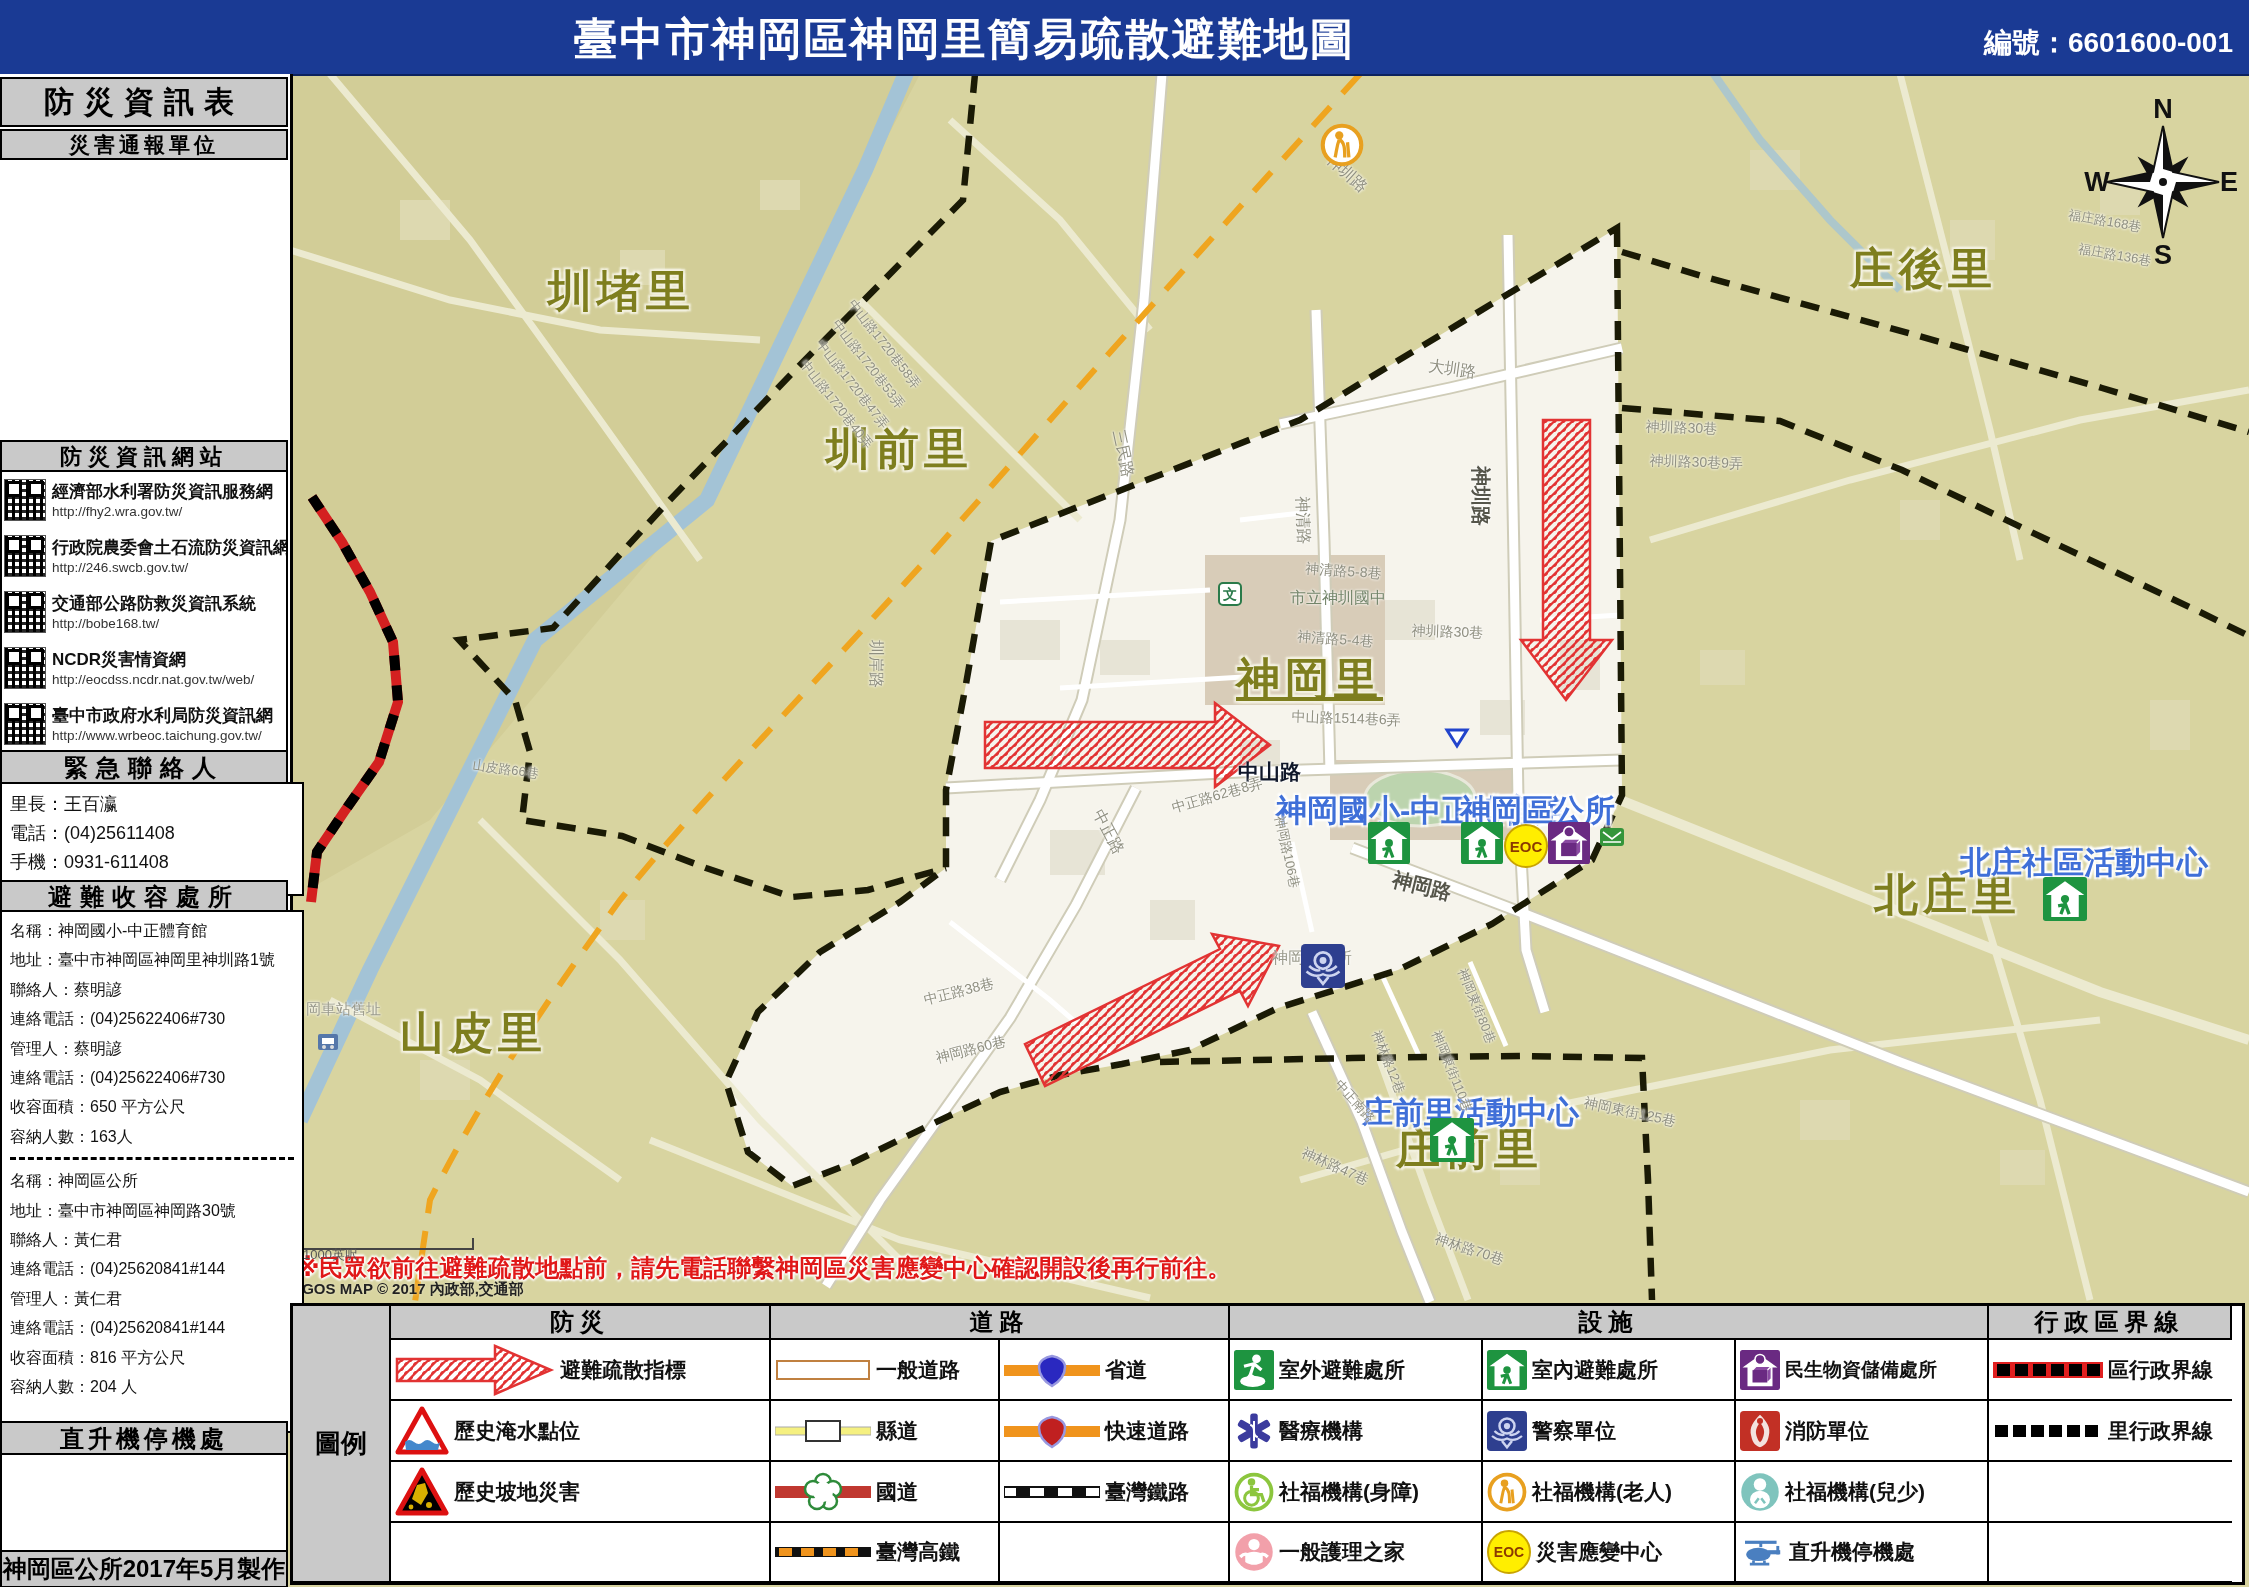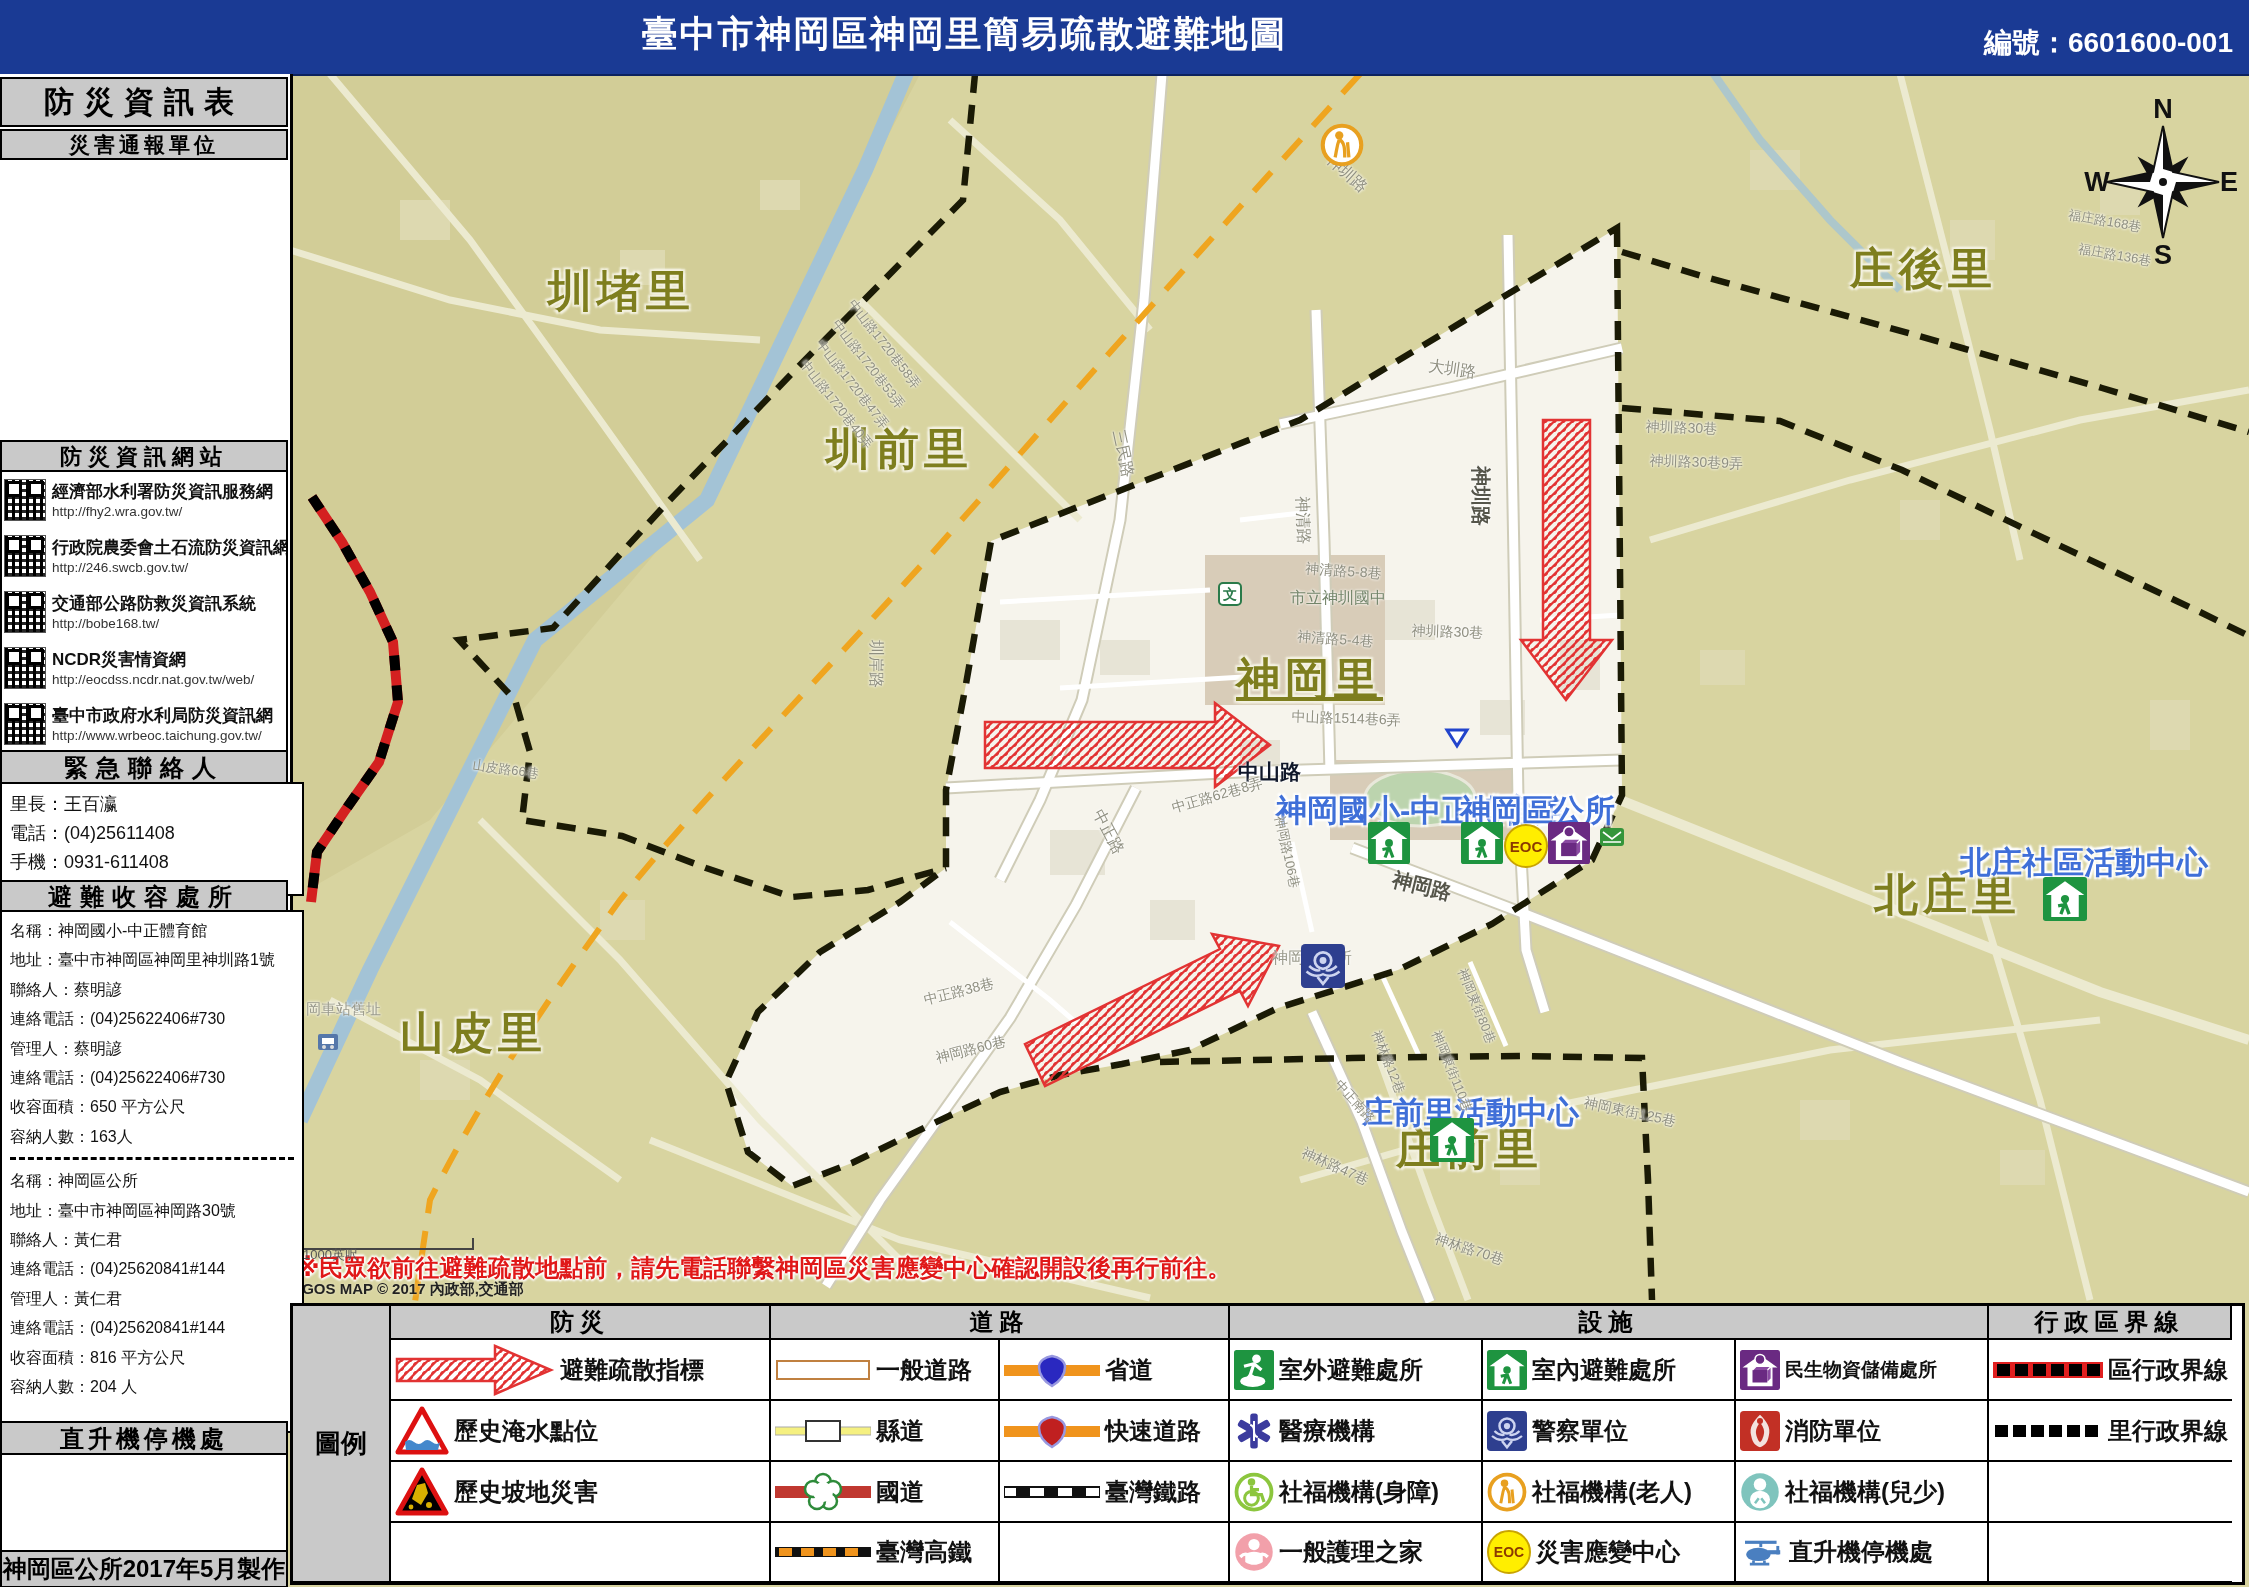--- a/index.html
+++ b/index.html
@@ -2,21 +2,21 @@
 <html><head>
 <meta charset="utf-8">
 <style>
   html,body{margin:0;padding:0;background:#888;}
   .page{position:relative;width:2249px;height:1587px;overflow:hidden;background:#d8d4a0;
         font-family:"Liberation Sans","DejaVu Sans",sans-serif;}
   
   .hdr{position:absolute;left:0;top:0;width:2249px;height:74px;background:#1a3a94;z-index:8;
        border-bottom:2px solid #0c225e;}
   .hdr-title{position:absolute;left:0;right:320px;top:10px;text-align:center;color:#fff;
-       font-size:36px;font-weight:bold;letter-spacing:2px;}
+       font-size:44px;font-weight:bold;letter-spacing:2px;}
   .hdr-code{position:absolute;right:16px;top:24px;color:#fff;font-size:28px;font-weight:bold;}
   
   .sidebar{position:absolute;left:0;top:74px;width:290px;height:1063px;background:#fff;
        border-right:3px solid #000;z-index:9;}
   .sbar{position:absolute;left:0;width:284px;background:#c9c9c9;border:2px solid #000;
        text-align:center;font-weight:bold;display:flex;align-items:center;justify-content:center;}
   .sbox{position:absolute;left:0;width:284px;background:#fff;border:2px solid #000;overflow:hidden;}
   .info-line{font-size:17.5px;line-height:31.4px;color:#111;white-space:nowrap;}
   .c-line{font-size:18px;line-height:29px;color:#111;}
   .sh-line{font-size:16px;line-height:29.4px;color:#111;white-space:nowrap;}
@@ -58,21 +58,21 @@
   .compass text{font-size:27px;font-weight:bold;fill:#111;}
   
   .legend{position:absolute;left:290px;top:1303px;width:1955px;height:282px;z-index:9;background:#fff;
       border:3px solid #000;box-sizing:border-box;display:grid;
       grid-template-columns:98px 380px 229px 230px 253px 253px 253px 243px;
       grid-template-rows:34px 61px 61px 61px 60px;}
   .lcell{border-right:2px solid #000;border-bottom:2px solid #000;display:flex;align-items:center;
       padding:0 4px;box-sizing:border-box;background:#fff;overflow:hidden;}
   .lhead{background:#c9c9c9;justify-content:center;font-size:24px;font-weight:bold;letter-spacing:6px;}
   .ltitle{background:#c9c9c9;justify-content:center;font-size:26px;font-weight:bold;grid-row:1/6;grid-column:1;}
-  .llabel{font-size:24px;font-weight:bold;color:#111;}
+  .llabel{font-size:21px;font-weight:bold;color:#111;}
   .licon{flex:0 0 auto;margin-right:5px;display:flex;align-items:center;justify-content:center;}
 </style>
 </head>
 <body>
 
 <div class="page">
 
   <svg style="position:absolute;left:0;top:0;z-index:1" width="2249" height="1587" viewBox="0 0 2249 1587">
     <defs>
       <pattern id="rstripe" patternUnits="userSpaceOnUse" width="9" height="9">

